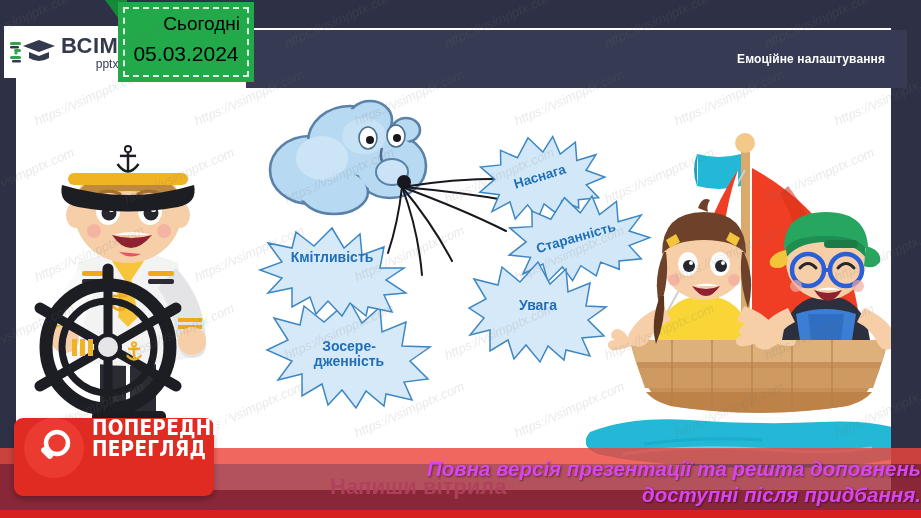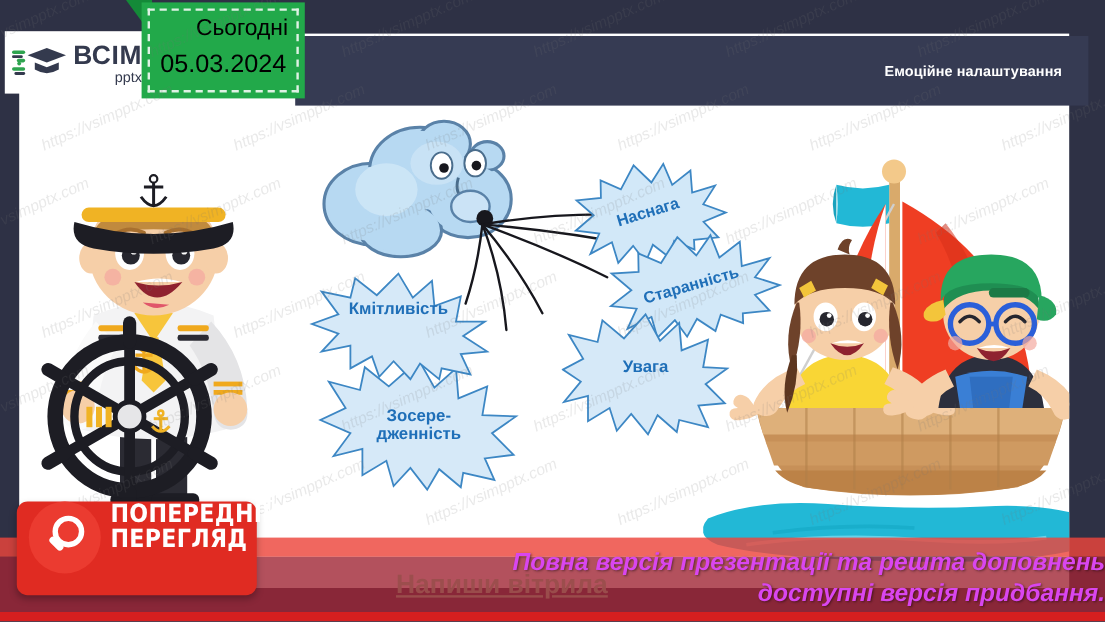--- a/index.html
+++ b/index.html
@@ -51,22 +51,22 @@
      font-family:"DejaVu Sans",sans-serif;transform:scaleX(.88);transform-origin:left center;}
 
   
   .banner{position:absolute;left:0;bottom:0;width:921px;height:70px;z-index:50;}
   .banner .b-top{position:absolute;left:0;top:0;width:100%;height:16px;background:rgba(237,70,60,.82);}
   .banner .b-mid{position:absolute;left:0;top:16px;width:100%;height:46px;background:rgba(160,38,52,.80);}
   .banner .b-bot{position:absolute;left:0;bottom:0;width:100%;height:8px;background:#d61f1f;}
   .banner-text{position:absolute;left:0;top:8px;width:921px;text-align:right;z-index:3;
      color:#d946ef;font-style:italic;font-weight:bold;font-size:20.5px;line-height:1.28;
      text-shadow:1px 1px 2px rgba(0,0,0,.45);}
-  .hidden-orange{position:absolute;left:330px;top:474px;z-index:2;color:#86efac;font-weight:bold;
-     font-size:22px;white-space:nowrap;opacity:.95;text-decoration:underline;}
+  .hidden-orange{position:absolute;left:330px;top:474px;z-index:2;color:#f0abfc;font-weight:bold;
+     font-size:22px;white-space:nowrap;opacity:.95;}
 
   
   .wm{position:absolute;inset:0;pointer-events:none;z-index:55;overflow:hidden;}
   .wm i{position:absolute;color:rgba(120,120,120,.16);font-size:13px;font-style:italic;
      transform:rotate(-24deg);white-space:nowrap;}
 </style>
 </head>
 <body>
 
 <div id="slide">
@@ -396,21 +396,21 @@
     </span>
   </div>
 
   <div class="hidden-orange">Напиши вітрила</div>
   <div class="banner">
     <div class="b-top"></div>
     <div class="b-mid"></div>
     <div class="b-bot"></div>
     <div class="banner-text">
       <div>Повна версія презентації та решта доповнень</div>
-      <div>доступні версія придбання.</div>
+      <div>доступні після придбання.</div>
     </div>
   </div>
 
   <div class="wm" id="wm">
       <i style="left: -40px; top: 12px;">https://vsimpptx.com</i>
       <i style="left: 120px; top: 12px;">https://vsimpptx.com</i>
       <i style="left: 280px; top: 12px;">https://vsimpptx.com</i>
       <i style="left: 440px; top: 12px;">https://vsimpptx.com</i>
       <i style="left: 600px; top: 12px;">https://vsimpptx.com</i>
       <i style="left: 760px; top: 12px;">https://vsimpptx.com</i>

